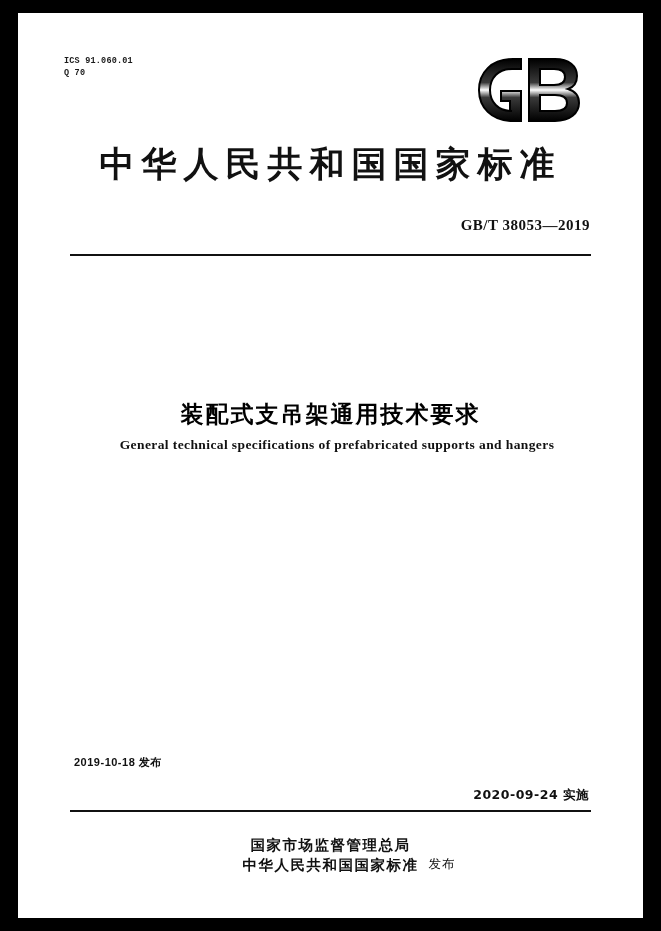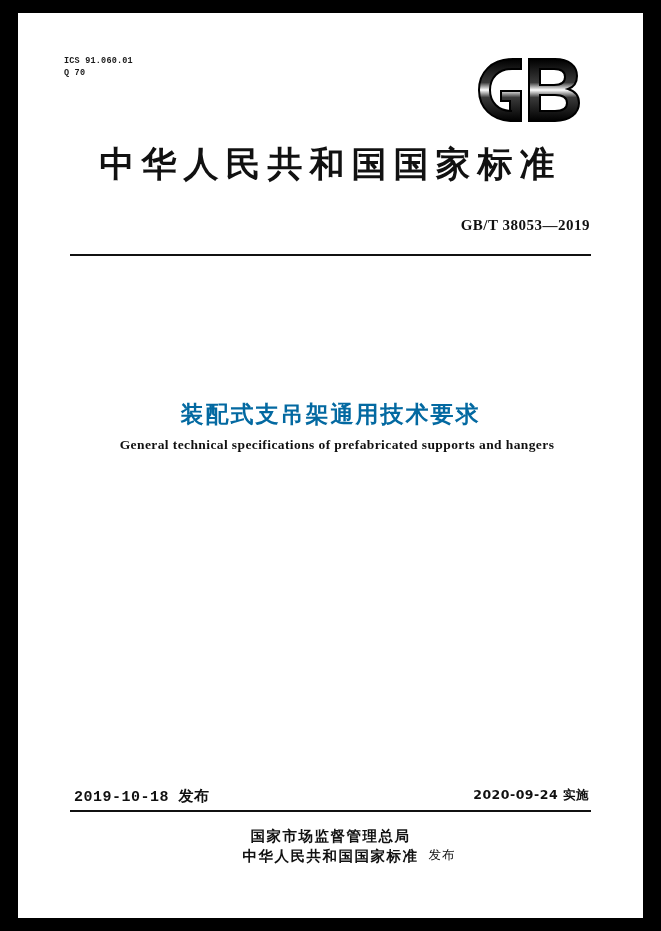--- a/index.html
+++ b/index.html
@@ -86,21 +86,21 @@
   
   .doc-title-cn {
     position: absolute;
     left: 0;
     right: 0;
     top: 386px;
     text-align: center;
     font-family: "DejaVu Sans", sans-serif;
     font-size: 23px;
     font-weight: bold;
-    color: #0369a1;
+    color: #000000;
     letter-spacing: 2px;
   }
 
   
   .doc-title-en {
     position: absolute;
     left: 0;
     right: 0;
     top: 424px;
     text-align: center;
@@ -109,23 +109,23 @@
     font-weight: bold;
     color: #111111;
     letter-spacing: 0.4px;
     padding-left: 13px;
   }
 
   
   .date-issue {
     position: absolute;
     left: 56px;
-    top: 774px;
-    font-family: Liberation Mono, monospace;
-    font-size: 15px;
+    top: 742px;
+    font-family: Liberation Sans, sans-serif;
+    font-size: 11px;
     font-weight: bold;
     color: #111111;
     letter-spacing: 0.5px;
   }
   .date-impl {
     position: absolute;
     right: 54px;
     top: 774px;
     font-family: "DejaVu Sans", sans-serif;
     font-size: 12.5px;
@@ -149,20 +149,21 @@
     position: absolute;
     left: 0;
     right: 0;
     top: 814px;
     text-align: center;
   }
   .publisher-inner {
     display: inline-block;
     position: relative;
     white-space: nowrap;
+    margin-top: 9px;
   }
   .pub-line {
     display: block;
     font-family: "DejaVu Sans", sans-serif;
     font-size: 14.5px;
     font-weight: bold;
     color: #111111;
     letter-spacing: 1.5px;
     line-height: 1.35;
   }

